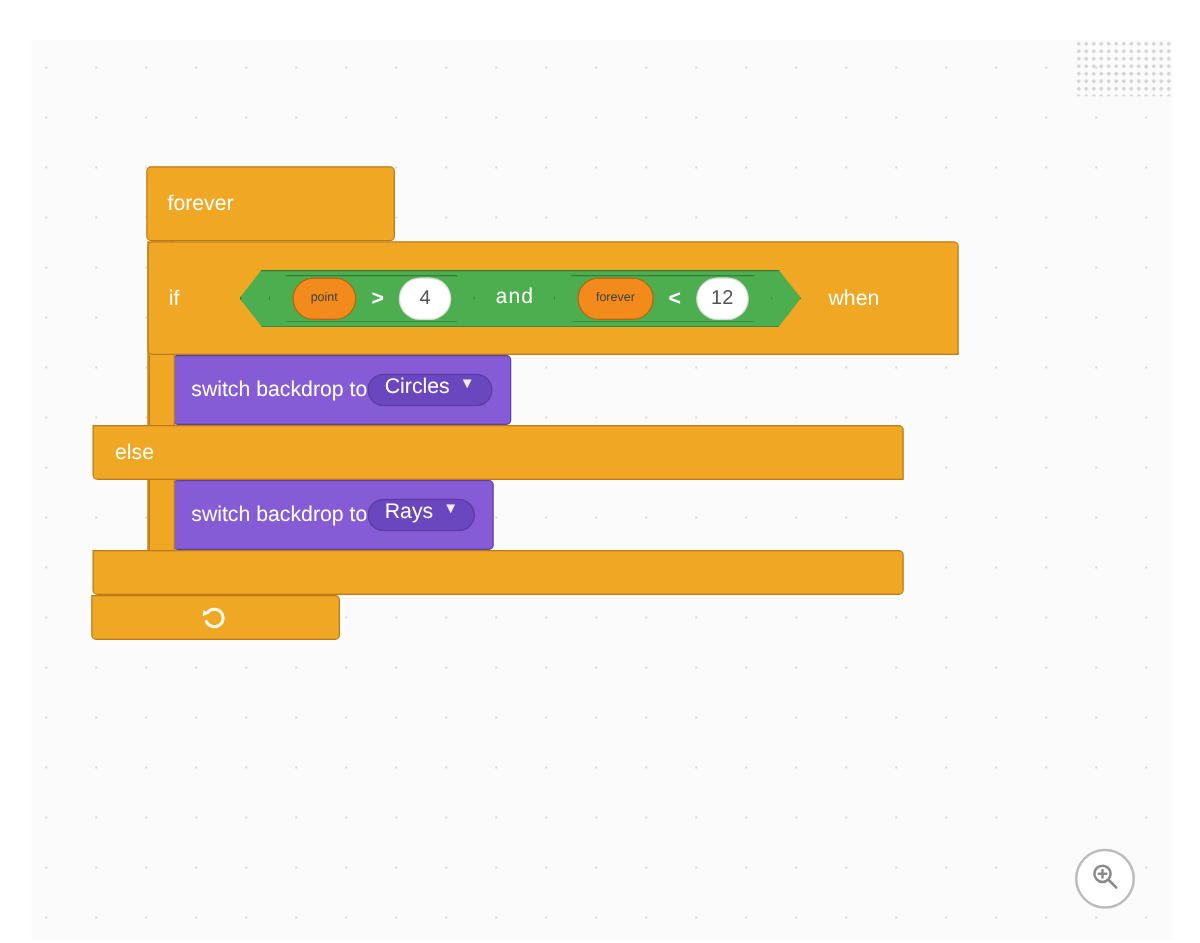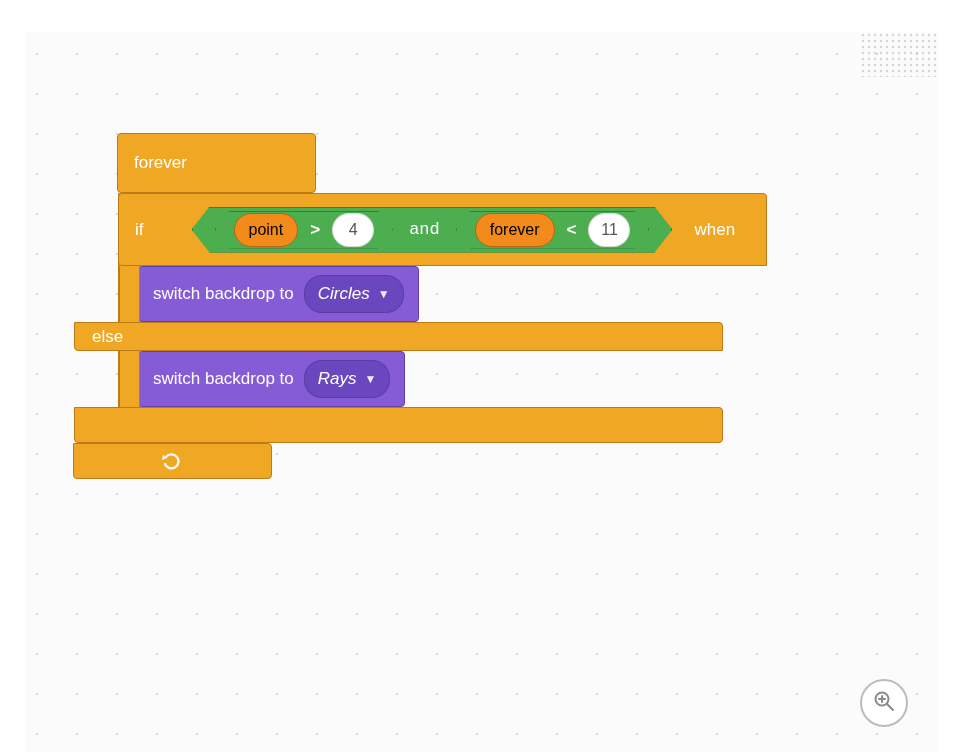--- a/index.html
+++ b/index.html
@@ -83,21 +83,21 @@
   .c-body::before {
     content: "";
     position: absolute;
     top: 0; bottom: 0; left: -19px;
     width: 19px;
     background: #efa724;
     border-left: 1px solid #bc7a18;
     border-right: 1px solid #bc7a18;
   }
   .c-mid {
-    height: 29px;
+    height: 44px;
     display: flex;
     align-items: center;
     padding: 0 16px;
     border-radius: 0 4px 0 4px;
     margin-left: -44px;
     padding-left: 17px;
     width: 649px;
   }
   .c-foot {
     height: 36px;
@@ -107,21 +107,21 @@
     display: flex;
     align-items: center;
     justify-content: flex-start;
     padding-left: 155px;
   }
   .c-foot.small { width: 199px; border-radius: 0 4px 4px 4px; padding-left: 0; justify-content: center; }
   .loop-icon svg { display:block; opacity:.95; }
 
   
   .forever-head { width: 199px; border-radius: 4px 4px 4px 4px; }
-  .if-head { width: 649px; padding-right: 20px; height: 73px; }
+  .if-head { width: 649px; padding-right: 20px; height: 91px; }
 
   
   .hex {
     position: relative;
     display: inline-flex;
     align-items: center;
     background: #4cae4f;
     border: 1px solid #377e3a;
     height: 46px;
     padding: 0 22px;
@@ -132,25 +132,25 @@
   .hex.inner { height: 38px; padding: 0 18px; clip-path: polygon(15px 0, calc(100% - 15px) 0, 100% 50%, calc(100% - 15px) 100%, 15px 100%, 0 50%); }
   .hex .sym { font-weight: 600; padding: 0 2px; }
 
   
   .reporter {
     display: inline-flex;
     align-items: center;
     justify-content: center;
     background: #f28b1c;
     border: 1px solid #b9640f;
-    color: #000000;
+    color: #404040;
     height: 34px;
     padding: 0 14px;
     border-radius: 17px;
-    font-size: 16px;
+    font-size: 10px;
   }
 
   
   .numinput {
     display: inline-flex;
     align-items: center;
     justify-content: center;
     background: #fff;
     color: #555;
     height: 34px;
@@ -163,33 +163,30 @@
 
   
   .looks {
     display: inline-flex;
     align-items: center;
     background: #855cd6;
     border: 1px solid #5e3fa6;
     border-radius: 4px;
     height: 56px;
     padding: 0 14px;
-    gap: 10px;
   }
   .dropdown {
     display: inline-flex;
-    align-items: center;
     background: #6a47be;
     color: #fff;
-    height: 38px;
+    height: 26px;
     padding: 0 14px;
     border-radius: 18px;
     gap: 8px;
     box-shadow: inset 0 0 0 1px rgba(0,0,0,.15);
-    font-style: italic;
   }
   .dropdown .caret { font-size: 12px; opacity: .9; }
 
   .row { margin-bottom: 0; }
 
   
   .zoom-btn {
     position: absolute;
     right: 30px;
     bottom: 25px;
@@ -237,21 +234,21 @@
             <span class="hex">
               <span class="hex inner">
                 <span class="reporter">point</span>
                 <span class="sym">&gt;</span>
                 <span class="numinput">4</span>
               </span>
               <span class="txt" style="padding:0 6px;font-family:Liberation Mono, monospace;">and</span>
               <span class="hex inner">
                 <span class="reporter">forever</span>
                 <span class="sym">&lt;</span>
-                <span class="numinput">11</span>
+                <span class="numinput">12</span>
               </span>
             </span>
 
             <span class="txt" style="margin-left:10px;">when</span>
           </div>
 
           <div class="c-body" style="padding-top:0;">
             <div class="row">
               <span class="looks" style="margin-left:-25px;">
                 <span class="txt">switch backdrop to</span>

